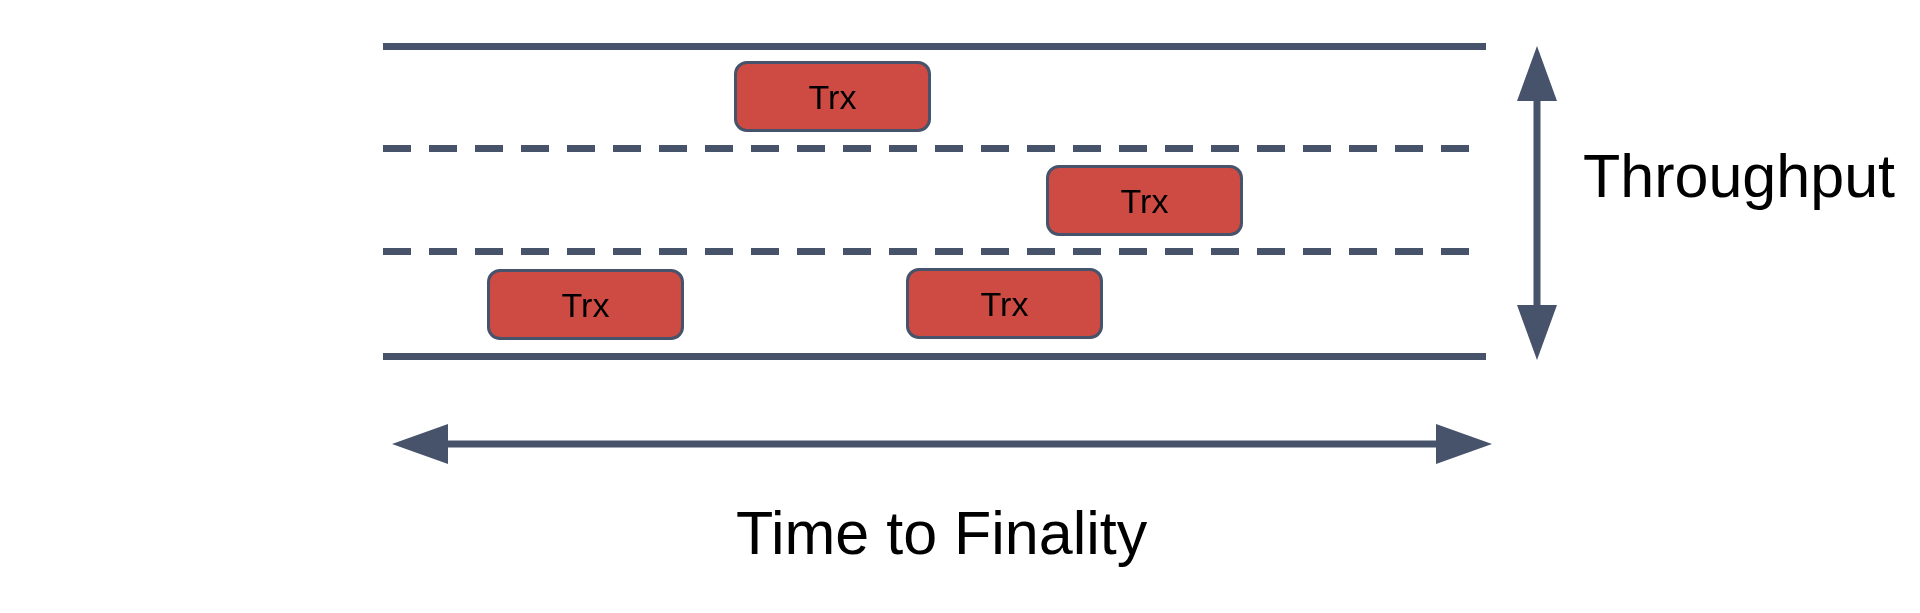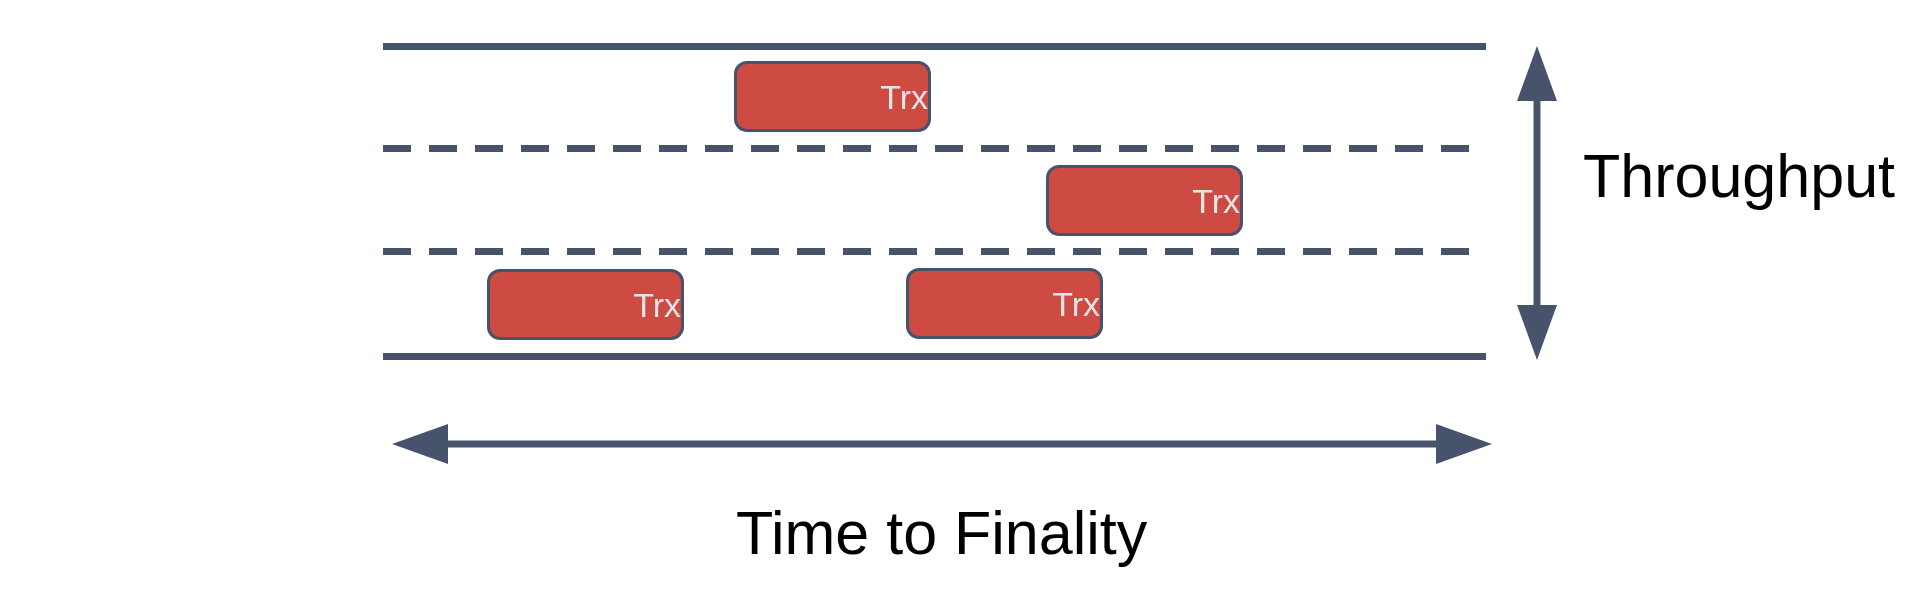--- a/index.html
+++ b/index.html
@@ -40,22 +40,22 @@
   .trx-box {
     position: absolute;
     width: 197px;
     height: 71px;
     box-sizing: border-box;
     background: #CE4B43;
     border: 3px solid #46536B;
     border-radius: 13px;
     display: flex;
     align-items: center;
-    justify-content: flex-end;
-    color: #e5e5e5;
+    justify-content: center;
+    color: #000000;
     font-size: 34px;
     line-height: 1;
   }
   .trx-1 { left: 734px;  top: 61px;  }
   .trx-2 { left: 1046px; top: 165px; }
   .trx-3 { left: 487px;  top: 269px; }
   .trx-4 { left: 906px;  top: 268px; }
   .arrow-svg { position: absolute; display: block; }
   .arrow-vertical   { left: 1514px; top: 44px;  }
   .arrow-horizontal { left: 390px;  top: 420px; }

